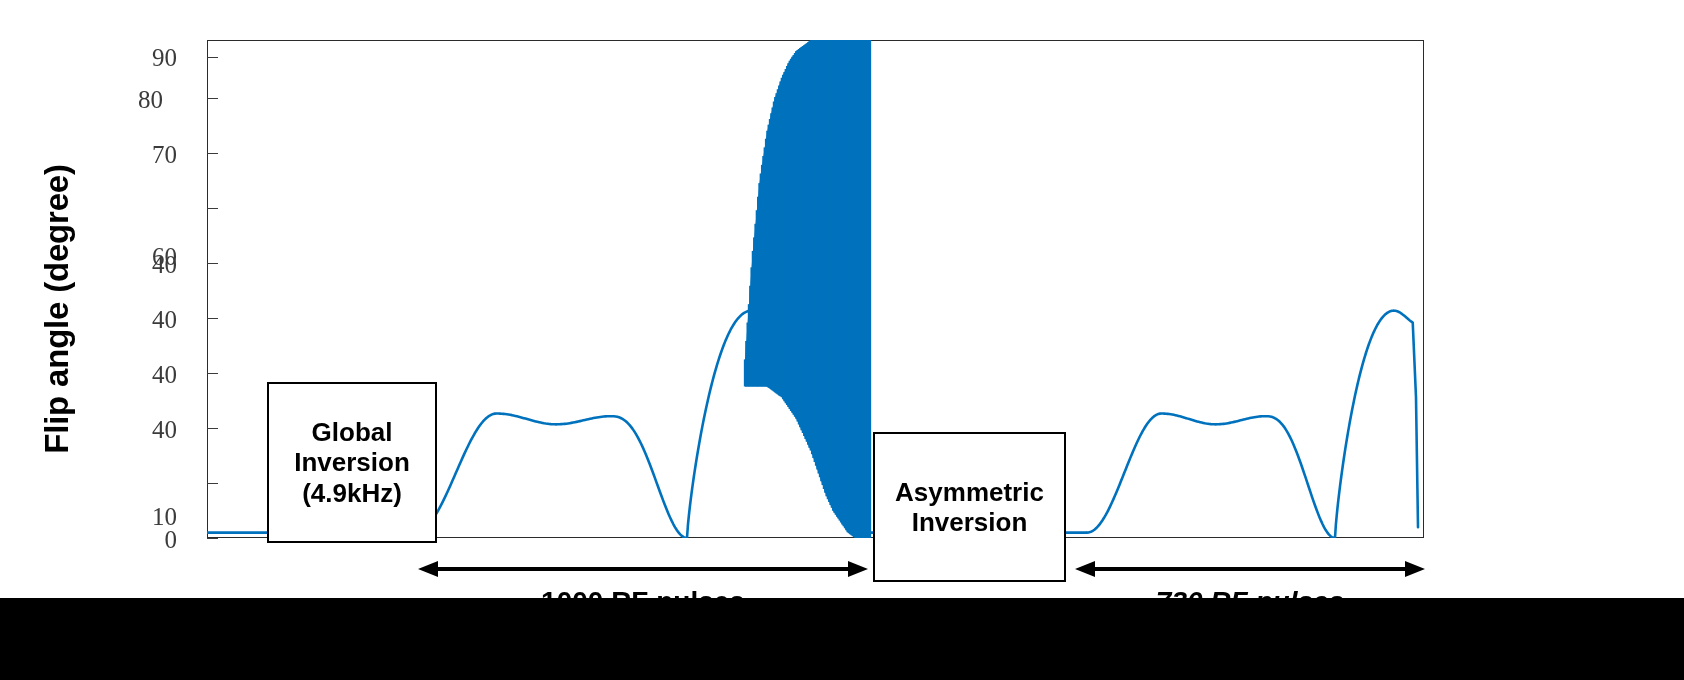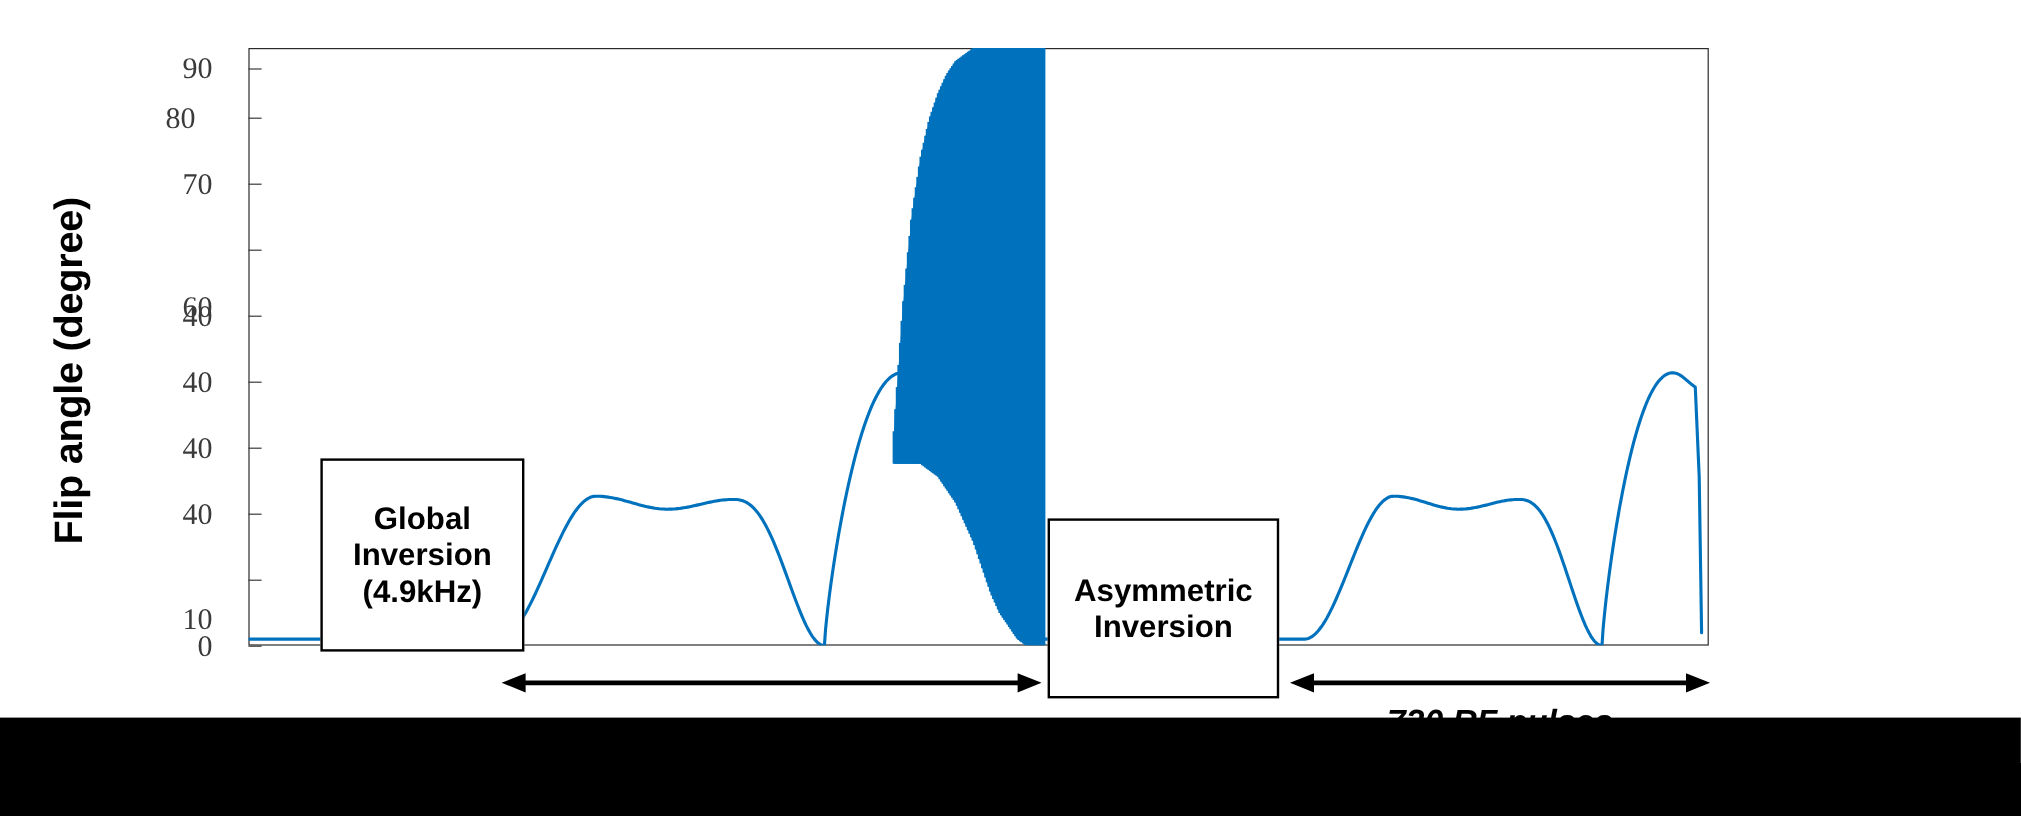--- a/index.html
+++ b/index.html
@@ -238,20 +238,21 @@
     <span>Inversion</span>
   </div>
 
   <div class="arrowrow" style="left:418px;top:556px;width:450px;">
     <svg width="450" height="26" viewBox="0 0 450 26" xmlns="http://www.w3.org/2000/svg">
       <line x1="12" y1="13" x2="438" y2="13" stroke="#000" stroke-width="4"></line>
       <polygon points="0,13 20,5 20,21" fill="#000"></polygon>
       <polygon points="450,13 430,5 430,21" fill="#000"></polygon>
     </svg>
   </div>
+  <div class="arrowlabel" style="left:418px;top:586px;width:450px;">1000 RF pulses</div>
 
   <div class="arrowrow" style="left:1075px;top:556px;width:350px;">
     <svg width="350" height="26" viewBox="0 0 350 26" xmlns="http://www.w3.org/2000/svg">
       <line x1="12" y1="13" x2="338" y2="13" stroke="#000" stroke-width="4"></line>
       <polygon points="0,13 20,5 20,21" fill="#000"></polygon>
       <polygon points="350,13 330,5 330,21" fill="#000"></polygon>
     </svg>
   </div>
   <div class="arrowlabel" style="left:1075px;top:586px;width:350px;font-style:italic;">730 RF pulses</div>
 

